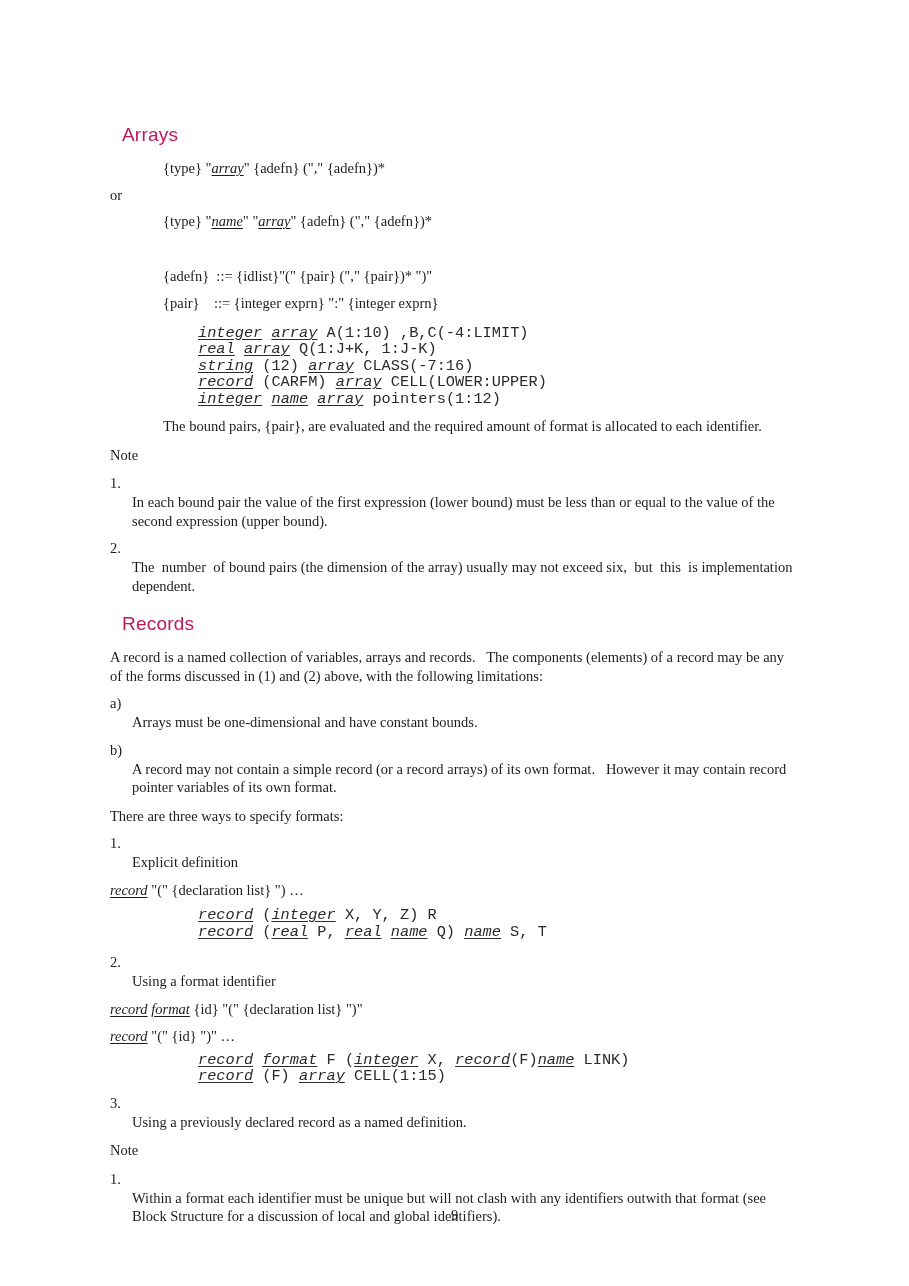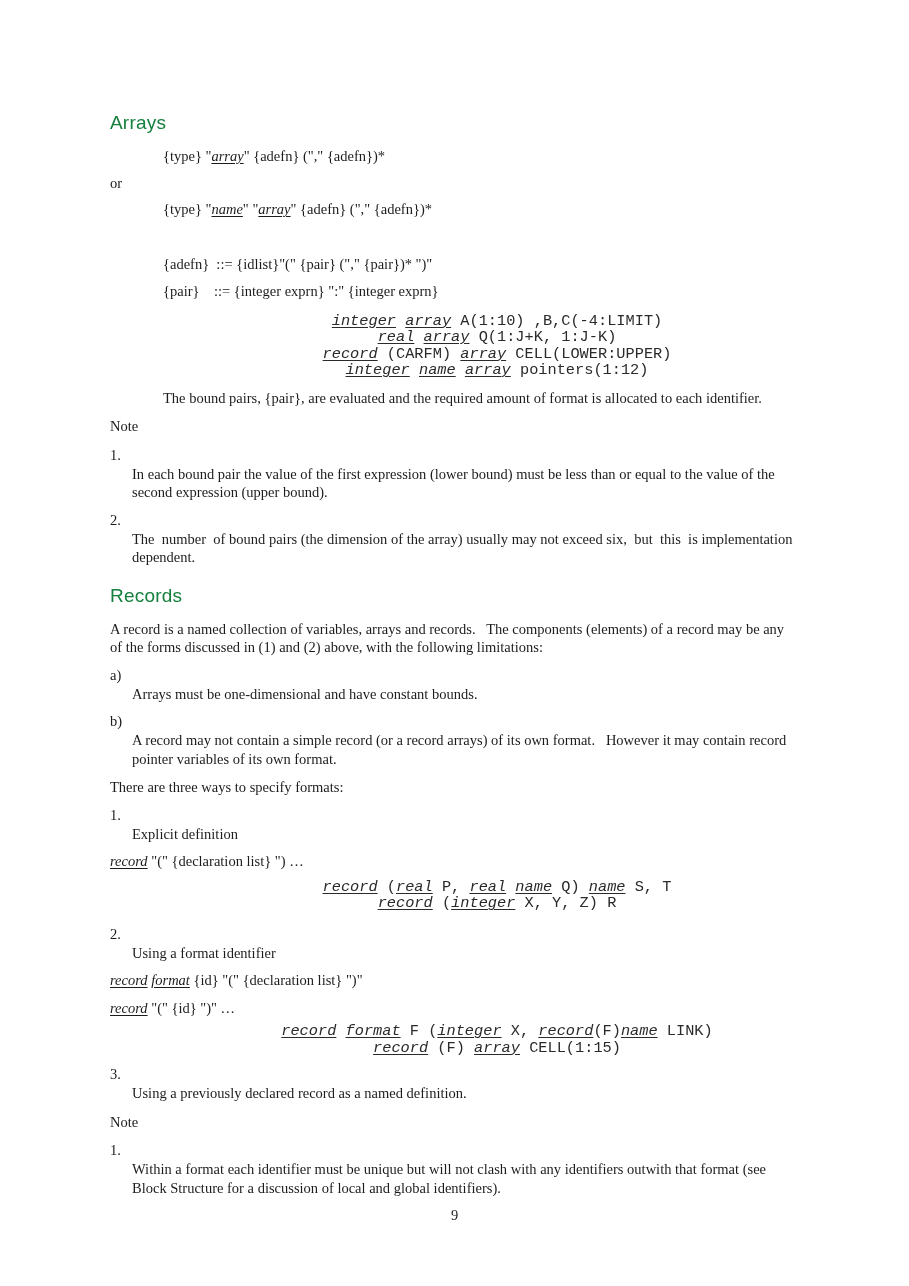--- a/index.html
+++ b/index.html
@@ -4,31 +4,31 @@
 <style>
   html,body{margin:0;padding:0;}
   body{
     width:909px;height:1286px;background:#ffffff;position:relative;
     font-family:"Liberation Serif",serif;font-size:14.5px;line-height:18.5px;
     color:#1c1c1c;overflow:hidden;
   }
   .content{position:absolute;left:110px;top:112px;width:686px;}
   h1{
     font-family:"Liberation Sans",sans-serif;font-size:19px;font-weight:400;
-    line-height:21px;margin:0;color:#15803d;letter-spacing:0.2px;
+    line-height:21px;margin:12px;color:#be185d;letter-spacing:0.2px;
   }
   .block{margin:0;}
   .indent1{margin-left:53px;}
   .pre{white-space:pre-wrap;}
   .code{
     margin-left:88px;
     font-family:"Liberation Mono","DejaVu Sans Mono",monospace;
     font-size:15.3px;line-height:16.5px;color:#2a2a2a;
   }
-  .code-line{white-space:pre;text-align:center;}
+  .code-line{white-space:pre;}
   .u{text-decoration:underline;text-decoration-thickness:1px;text-underline-offset:2px;font-style:italic;}
   .li{display:flex;}
   .li .marker{flex:0 0 22px;}
   .li .txt{flex:1;white-space:pre-wrap;margin-top:19px;}
   
   .mb6{margin-bottom:6px;}.mb8{margin-bottom:8px;}.mb9{margin-bottom:9px;}
   .mb10{margin-bottom:10px;}.mb12{margin-bottom:12px;}.mb13{margin-bottom:13px;}
   .mb14{margin-bottom:14px;}.mb18{margin-bottom:18px;}.mb36{margin-bottom:36px;}
   .footer{
     position:absolute;top:1206px;left:0;width:909px;text-align:center;
@@ -45,20 +45,21 @@
   <div class="block indent1 mb8"><span>{type} "</span><span class="u">array</span><span>" {adefn} ("," {adefn})*</span></div>
   <div class="block mb8">or</div>
   <div class="block indent1 mb36"><span>{type} "</span><span class="u">name</span><span>" "</span><span class="u">array</span><span>" {adefn} ("," {adefn})*</span></div>
 
   <div class="block indent1 pre mb9">{adefn}  ::= {idlist}"(" {pair} ("," {pair})* ")"</div>
   <div class="block indent1 pre mb12">{pair}    ::= {integer exprn} ":" {integer exprn}</div>
 
   <div class="code mb10">
       <div class="code-line"><span class="u">integer</span><span> </span><span class="u">array</span><span> A(1:10) ,B,C(-4:LIMIT)</span></div>
       <div class="code-line"><span class="u">real</span><span> </span><span class="u">array</span><span> Q(1:J+K, 1:J-K)</span></div>
+      <div class="code-line"><span class="u">string</span><span> (12) </span><span class="u">array</span><span> CLASS(-7:16)</span></div>
       <div class="code-line"><span class="u">record</span><span> (CARFM) </span><span class="u">array</span><span> CELL(LOWER:UPPER)</span></div>
       <div class="code-line"><span class="u">integer</span><span> </span><span class="u">name</span><span> </span><span class="u">array</span><span> pointers(1:12)</span></div>
     </div>
 
   <div class="block indent1 pre mb10">The bound pairs, {pair}, are evaluated and the required amount of format is allocated to each identifier.</div>
 
   <div class="block mb10">Note</div>
 
   <div class="li mb9">
     <span class="marker">1.</span>
@@ -85,22 +86,22 @@
   <div class="block mb9">There are three ways to specify formats:</div>
 
   <div class="li mb9">
     <span class="marker">1.</span>
     <span class="txt">Explicit definition</span>
   </div>
 
   <div class="block mb8"><span class="u">record</span><span> "(" {declaration list} ") …</span></div>
 
   <div class="code mb13">
+      <div class="code-line"><span class="u">record</span><span> (</span><span class="u">integer</span><span> X, Y, Z) R</span></div>
       <div class="code-line"><span class="u">record</span><span> (</span><span class="u">real</span><span> P, </span><span class="u">real</span><span> </span><span class="u">name</span><span> Q) </span><span class="u">name</span><span> S, T</span></div>
-      <div class="code-line"><span class="u">record</span><span> (</span><span class="u">integer</span><span> X, Y, Z) R</span></div>
     </div>
 
   <div class="li mb9">
     <span class="marker">2.</span>
     <span class="txt">Using a format identifier</span>
   </div>
 
   <div class="block mb9"><span class="u">record</span><span> </span><span class="u">format</span><span> {id} "(" {declaration list} ")"</span></div>
   <div class="block mb6"><span class="u">record</span><span> "(" {id} ")" …</span></div>
 

